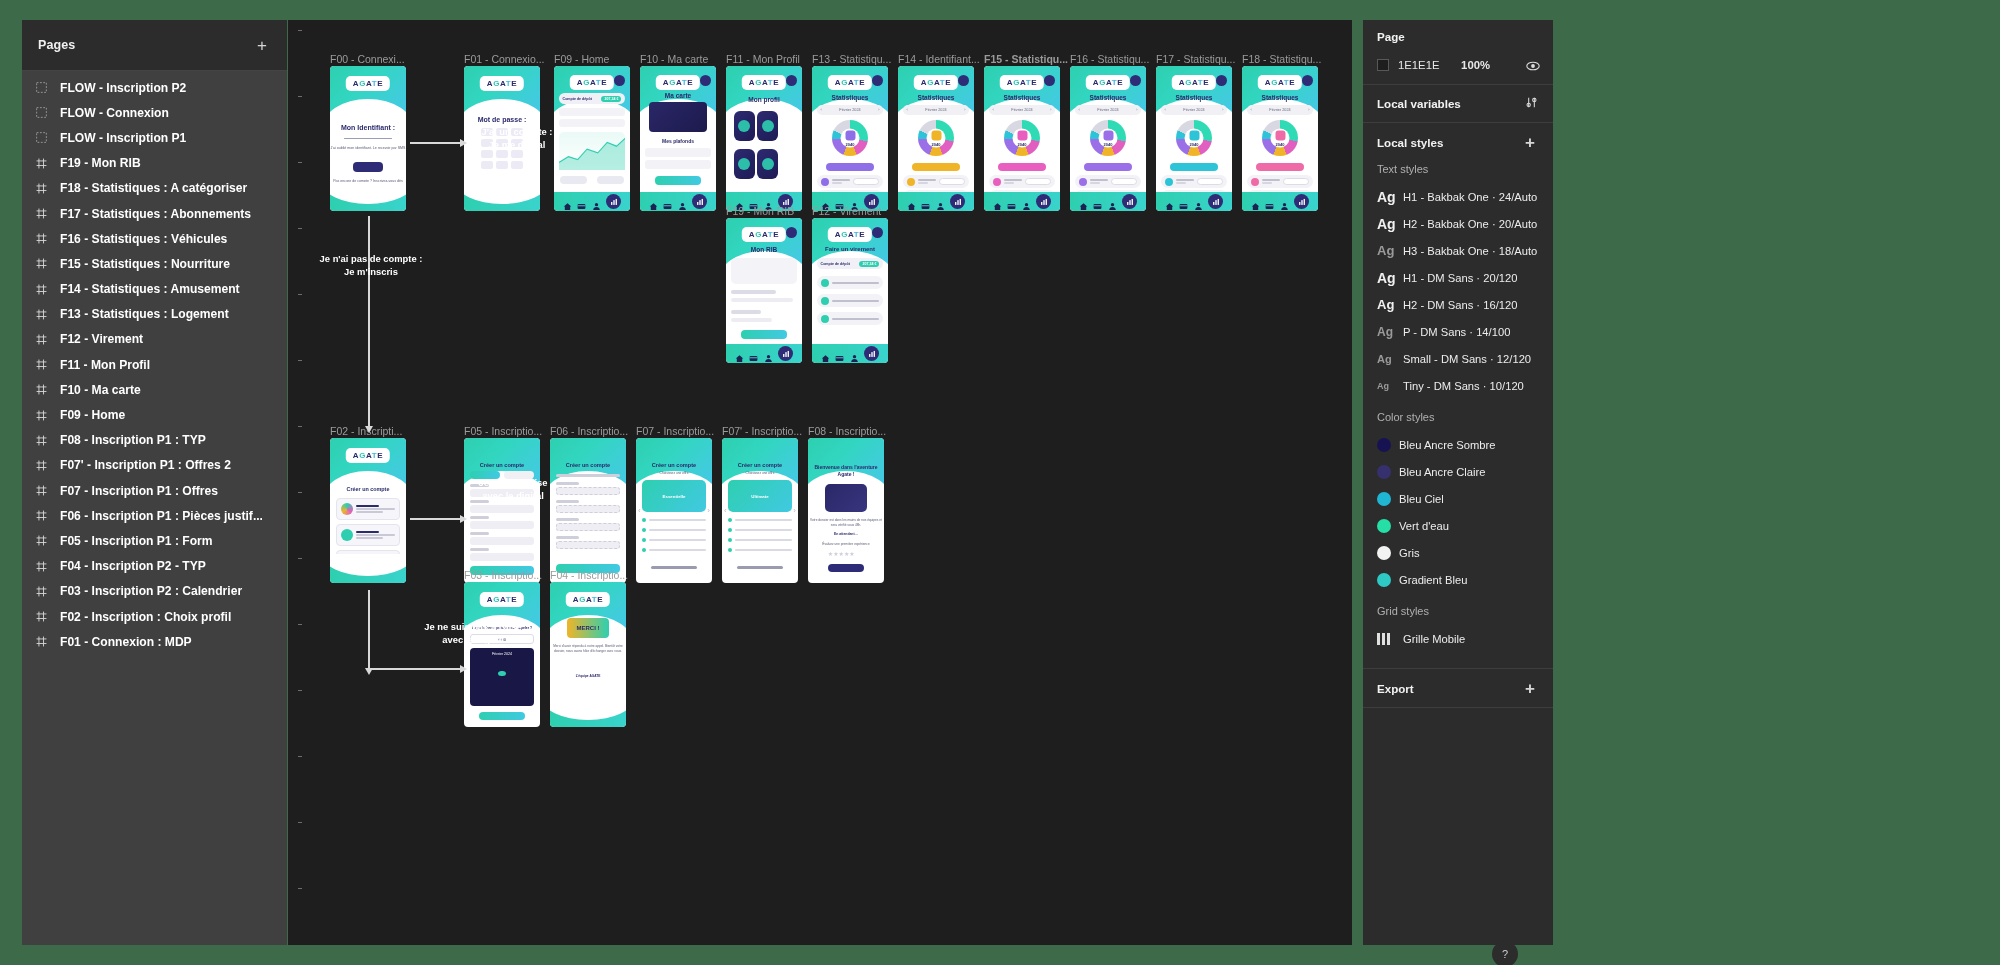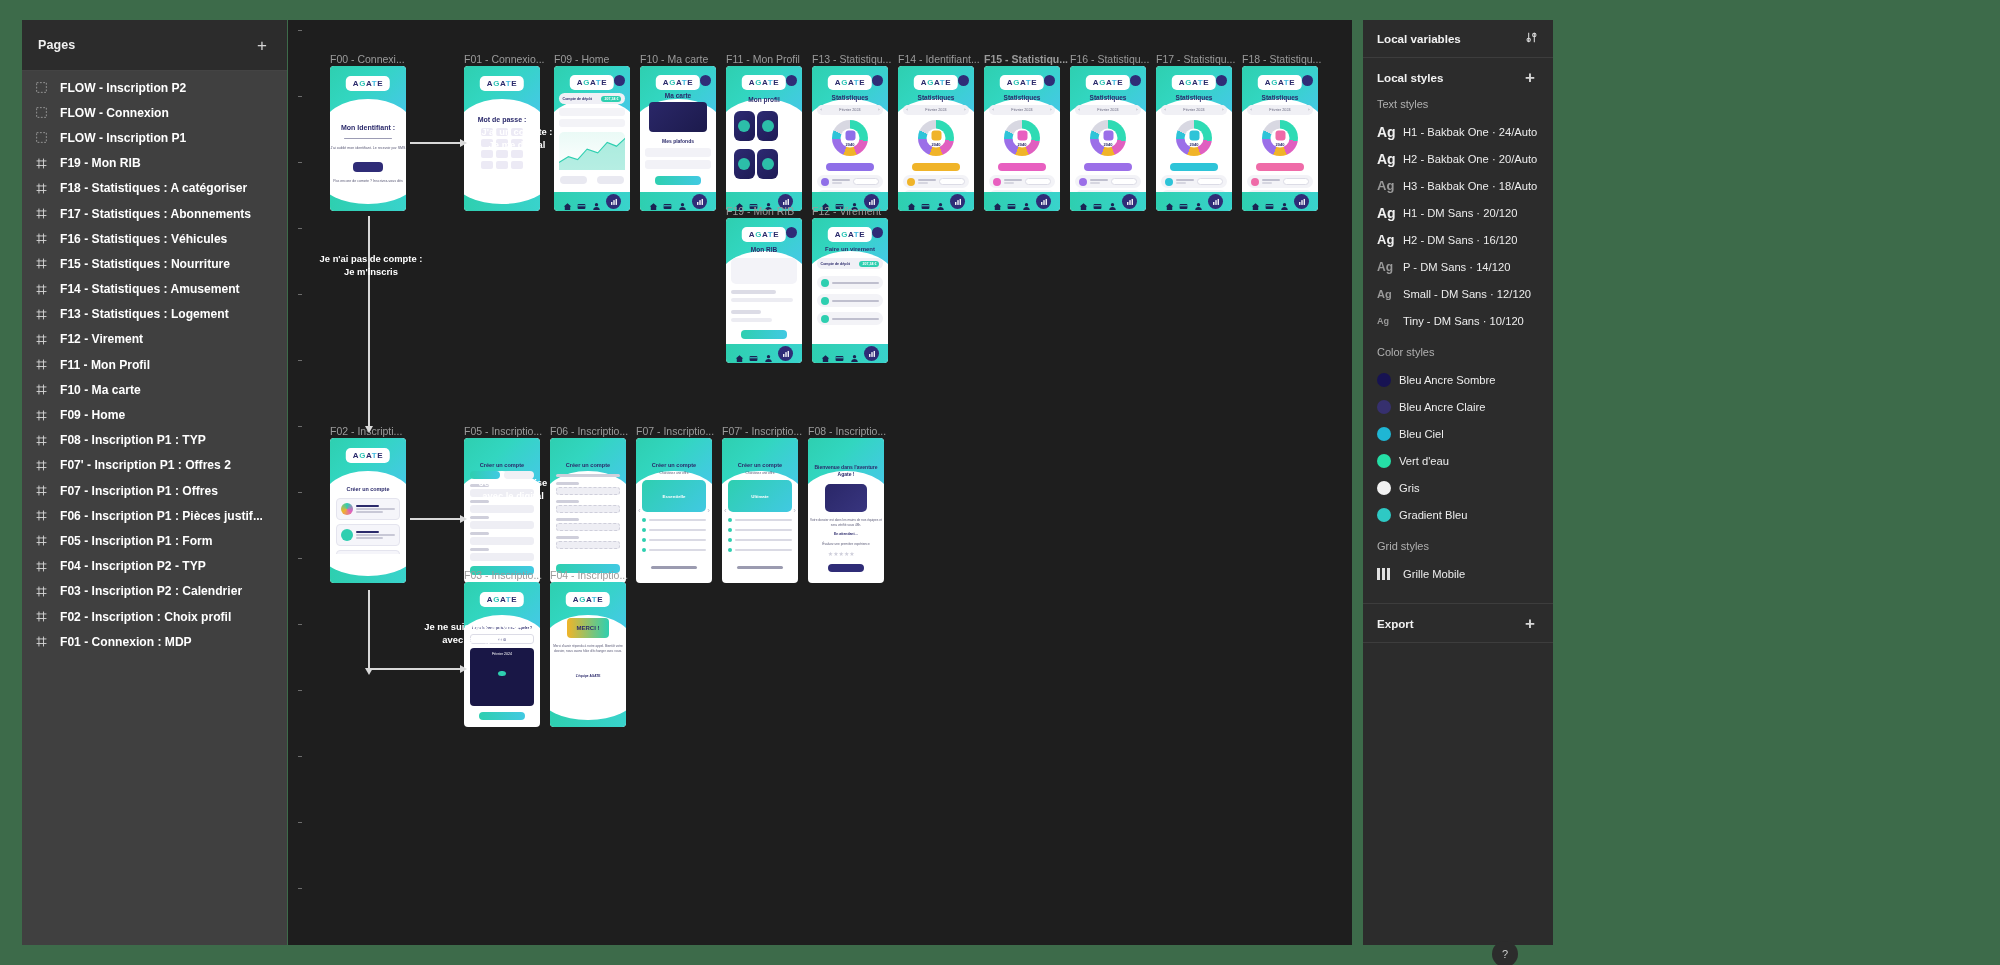--- a/index.html
+++ b/index.html
@@ -1335,28 +1335,45 @@
       <div class="arrow-line" style="left: 108px; top: 498px; width: 50px; height: 1.6px;"></div>
       <div class="arrow-head" style="left: 158px; top: 494.8px;"></div>
       <div class="arrow-line" style="left: 66px; top: 570px; width: 1.6px; height: 78px;"></div>
       <div class="arrow-head down" style="left: 62.8px; top: 648px;"></div>
       <div class="arrow-line" style="left: 66px; top: 648px; width: 92px; height: 1.6px;"></div>
       <div class="arrow-head" style="left: 158px; top: 644.8px;"></div>
       <div class="flow-note" style="left: 150px; top: 105px; width: 130px;">J'ai un compte :
 Je me digital</div>
       <div class="flow-note" style="left: 4px; top: 232px; width: 130px;">Je n'ai pas de compte :
 Je m'inscris</div>
-      <div class="flow-note" style="left: 146px; top: 456px; width: 130px;">Je dans à l'aise
+      <div class="flow-note" style="left: 146px; top: 456px; width: 130px;">Je nous à l'aise
 avec le digital</div>
       <div class="flow-note" style="left: 106px; top: 600px; width: 130px;">Je ne suis pas à l'aise
 avec le digital</div>
     </div>
 
   <div class="right-panel">
 
+    <div class="rp-sec bord">
+      <div class="rp-head">
+        <span>Page</span>
+      </div>
+      <div class="rp-gap"></div>
+      <div class="swatch-row">
+        <span class="swatch"></span>
+        <span>1E1E1E</span>
+        <span class="pct">100%</span>
+        <span class="eye">
+          <svg viewBox="0 0 16 16" width="16" height="16">
+              <ellipse cx="8" cy="8" rx="6.2" ry="3.8" fill="none" stroke="#ddd" stroke-width="1.1"></ellipse>
+              <circle cx="8" cy="8" r="1.9" fill="#ddd"></circle>
+            </svg>
+        </span>
+      </div>
+    </div>
 
     <div class="rp-sec bord">
       <div class="rp-head">
         <span>Local variables</span>
         <span>
           <svg viewBox="0 0 16 16" width="15" height="15">
             <line x1="5" y1="3" x2="5" y2="13" stroke="#ddd" stroke-width="1.1"></line>
             <circle cx="5" cy="10.5" r="1.8" fill="none" stroke="#ddd" stroke-width="1.1"></circle>
             <line x1="11" y1="3" x2="11" y2="13" stroke="#ddd" stroke-width="1.1"></line>
             <circle cx="11" cy="5.2" r="1.8" fill="none" stroke="#ddd" stroke-width="1.1"></circle>
@@ -1389,21 +1406,21 @@
           <div class="style-row">
             <span class="ag " style="font-size:14px">Ag</span>
             <span>H1 - DM Sans · 20/120</span>
           </div>
           <div class="style-row">
             <span class="ag " style="font-size:13px">Ag</span>
             <span>H2 - DM Sans · 16/120</span>
           </div>
           <div class="style-row">
             <span class="ag dim" style="font-size:12px">Ag</span>
-            <span>P - DM Sans · 14/120</span>
+            <span>P - DM Sans · 14/100</span>
           </div>
           <div class="style-row">
             <span class="ag dim" style="font-size:11px">Ag</span>
             <span>Small - DM Sans · 12/120</span>
           </div>
           <div class="style-row">
             <span class="ag dim" style="font-size:9px">Ag</span>
             <span>Tiny - DM Sans · 10/120</span>
           </div>
         </div>

